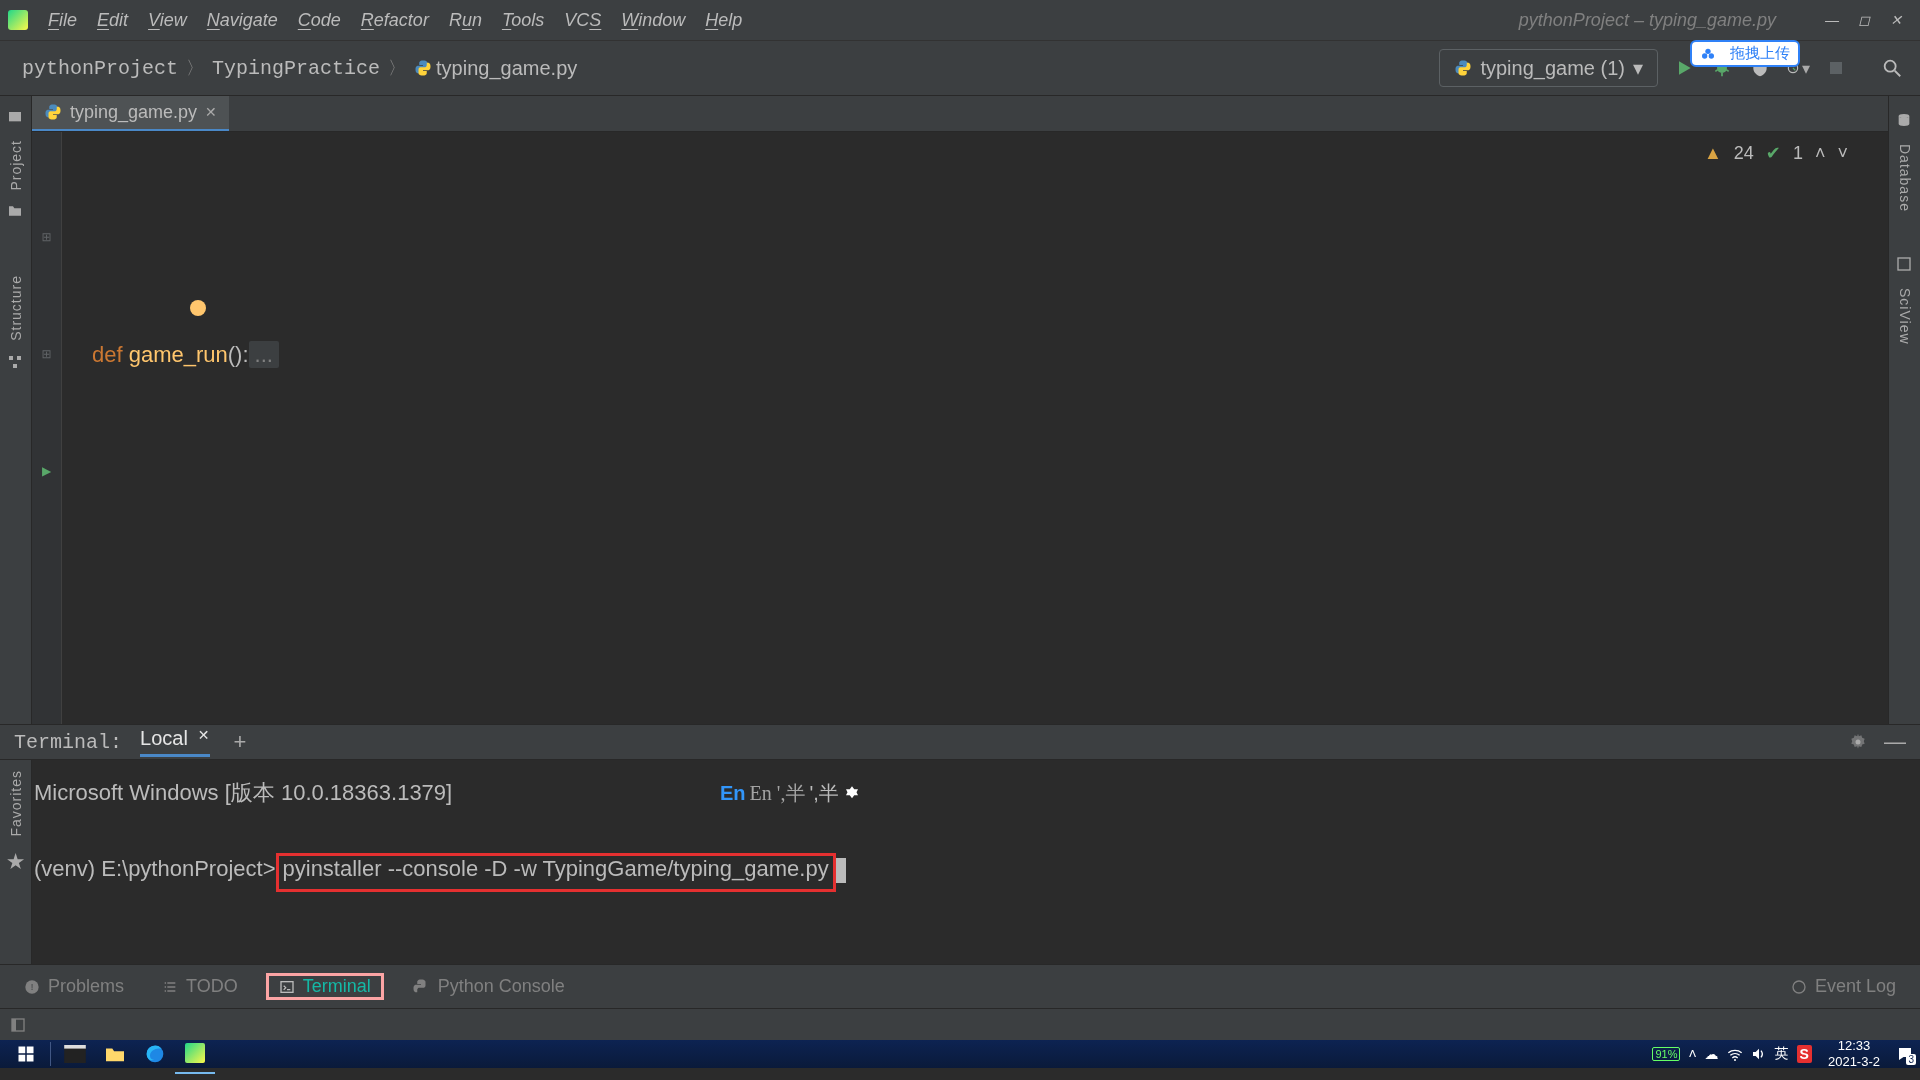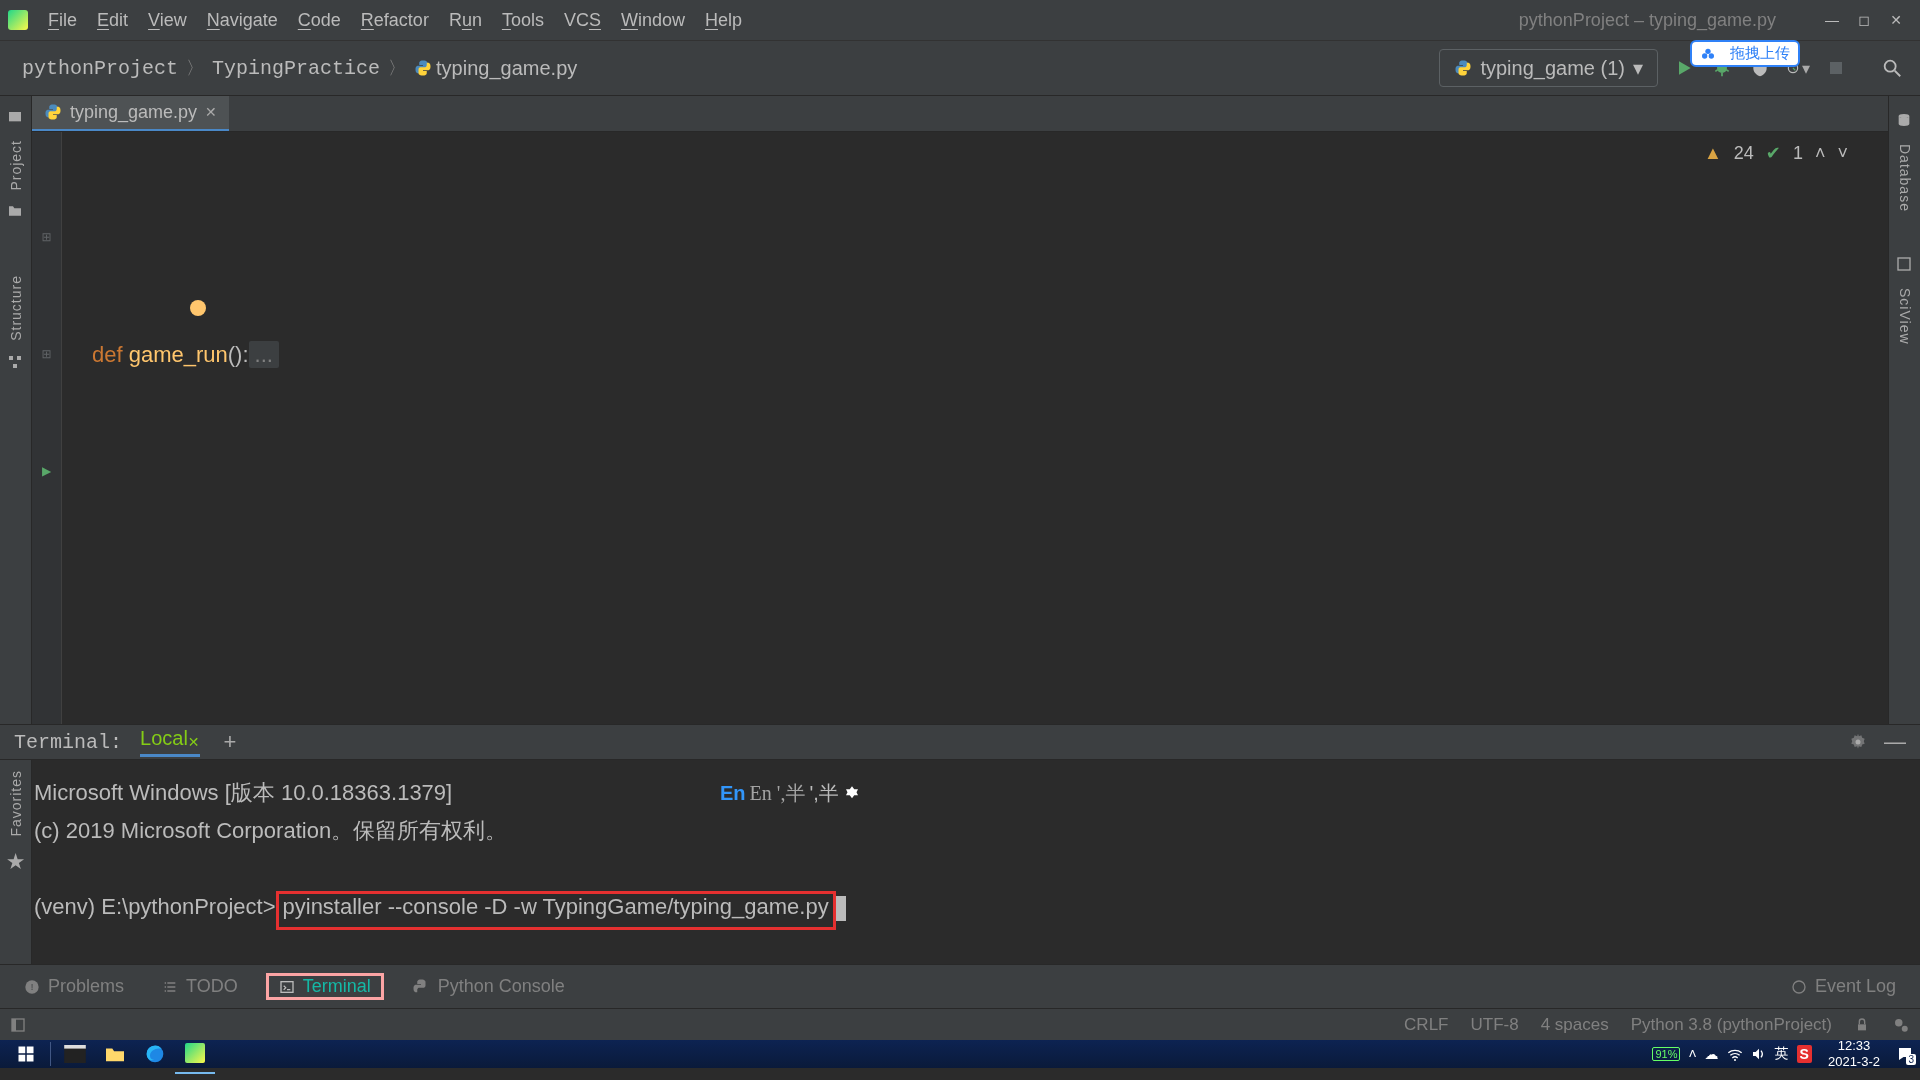--- a/index.html
+++ b/index.html
@@ -1,20 +1,20 @@
 <!DOCTYPE html>
 <html><head>
 <meta charset="utf-8">
 <style>
 * { margin: 0; padding: 0; box-sizing: border-box; font-family: "Segoe UI", sans-serif; }
 body { background: #2B2B2B; color: #BBBBBB; width: 1920px; height: 1080px; overflow: hidden; position: relative; }
 .mono { font-family: Consolas, "Courier New", monospace; }
 
 
-.menubar { height: 40px; background: #3C3F41; display: flex; align-items: center; padding: 0 8px; }
+.menubar { height: 40px; background: #3C3F41; display: flex; align-items: center; padding: 0 8px; font-style: italic; }
 .app-icon { width: 20px; height: 20px; margin-right: 10px; border-radius: 3px; background: linear-gradient(135deg,#21D789,#FCF84A); }
 .menu-item { padding: 2px 10px; font-size: 18px; color: #BBBBBB; cursor: default; }
 .menu-item u { text-decoration: underline; text-underline-offset: 3px; }
 .menu-right { margin-left: auto; display: flex; align-items: center; }
 .title-text { color: #808080; font-size: 18px; margin-right: 40px; }
 .win-ctrl { width: 32px; height: 24px; display: flex; align-items: center; justify-content: center; color: #BBBBBB; font-size: 14px; }
 .upload-pill { position: absolute; top: 40px; right: 120px; background: #fff; border: 2px solid #2f81f7; border-radius: 6px; padding: 2px 8px; display: flex; align-items: center; gap: 14px; font-size: 15px; color: #2f81f7; z-index: 20; }
 
 
 .navbar { height: 56px; background: #3C3F41; display: flex; align-items: center; padding: 0 16px; border-top: 1px solid #323232; border-bottom: 1px solid #282828; position: relative; }
@@ -48,21 +48,21 @@
 .fn { color: #FFC66D; }
 .fold-box { background: #3C3F41; padding: 1px 6px; color: #808080; border-radius: 2px; }
 .bulb { position: absolute; left: 158px; top: 168px; width: 16px; height: 16px; border-radius: 50%; background: #FFC66D; }
 .editor-status { position: absolute; top: 10px; right: 40px; display: flex; gap: 12px; align-items: center; font-size: 18px; color: #BBBBBB; }
 .right-strip { width: 32px; background: #3C3F41; border-left: 1px solid #282828; display: flex; flex-direction: column; align-items: center; padding-top: 10px; }
 
 
 .terminal-panel { height: 240px; background: #2B2B2B; display: flex; flex-direction: column; }
 .term-header { height: 36px; background: #3C3F41; display: flex; align-items: center; padding: 0 14px; border-top: 1px solid #282828; border-bottom: 1px solid #282828; }
 .term-title { font-size: 20px; color: #BBBBBB; margin-right: 18px; }
-.term-tab { font-size: 20px; color: #84cc16; padding-bottom: 4px; border-bottom: 3px solid #4A88C7; display: flex; align-items: flex-end; gap: 0; }
+.term-tab { font-size: 20px; color: #e5e5e5; padding-bottom: 4px; border-bottom: 3px solid #4A88C7; display: flex; align-items: flex-start; gap: 10px; }
 .term-plus { margin-left: 24px; font-size: 22px; color: #AAAAAA; }
 .term-hdr-right { margin-left: auto; display: flex; gap: 16px; align-items: center; }
 .term-body { flex: 1; padding: 14px 20px 6px 34px; font-size: 22px; line-height: 38px; color: #BBBBBB; position: relative; }
 .term-left-strip { position: absolute; left: 0; top: 0; bottom: 0; width: 32px; background: #3C3F41; border-right: 1px solid #282828; display: flex; flex-direction: column; align-items: center; padding-top: 10px; }
 .vlabel-fav { writing-mode: vertical-rl; transform: rotate(180deg); font-size: 14px; color: #AAAAAA; letter-spacing: 1px; }
 .cmd-highlight { border: 3px solid #E53030; padding: 0 4px 8px 4px; position: relative; display: inline; }
 .ime { position: absolute; top: 14px; left: 720px; font-size: 20px; color: #3296FA; display: flex; align-items: center; gap: 4px; }
 
 
 .bottom-tabs { height: 44px; background: #3C3F41; display: flex; align-items: center; padding: 0 14px; gap: 18px; font-size: 18px; border-top: 1px solid #282828; }
@@ -289,21 +289,20 @@
     </div>
     <div class="ime">
       <b>En</b> 
         <span style="color:#a3a3a3;font-family:Liberation Serif, serif;">En ',半</span>
         <span style="color:#BBBBBB;">',半</span>
       <svg width="18" height="18" viewBox="0 0 24 24">
           <path fill="#fff" d="M12 3l3 4h5l-2 4 2 4h-5l-3 4-3-4H4l2-4-2-4h5z"></path>
         </svg>
     </div>
     <div>Microsoft Windows [版本 10.0.18363.1379]</div>
-    <div>(c) 2019 Microsoft Corporation。保留所有权利。</div>
     <div>&nbsp;</div>
     <div>
       <span>(venv) E:\pythonProject&gt;</span><span class="cmd-highlight">pyinstaller --console -D -w TypingGame/typing_game.py</span><span style="background:#BBBBBB;display:inline-block;width:10px;height:25px;vertical-align:middle;"></span>
     </div>
   </div>
 </div>
 
 <div class="bottom-tabs mono">
   <div class="btab">
     <svg width="16" height="16" viewBox="0 0 24 24">
@@ -339,38 +338,20 @@
   </div>
 </div>
 
 <div class="statusbar mono">
   <span>
       <svg width="16" height="16" viewBox="0 0 24 24">
         <rect x="3" y="3" width="18" height="18" fill="none" stroke="#808080" stroke-width="2"></rect>
         <rect x="3" y="3" width="6" height="18" fill="#808080"></rect>
       </svg>
     </span>
-  <div class="stat-right">
-    <span>CRLF</span>
-    <span>UTF-8</span>
-    <span>4 spaces</span>
-    <span>Python 3.8 (pythonProject)</span>
-    <span>
-        <svg width="16" height="16" viewBox="0 0 24 24">
-          <rect x="6" y="11" width="12" height="9" fill="#808080"></rect>
-          <path fill="none" stroke="#808080" stroke-width="2" d="M8 11V7a4 4 0 018 0v4"></path>
-        </svg>
-      </span>
-    <span>
-        <svg width="18" height="18" viewBox="0 0 24 24">
-          <circle cx="9" cy="9" r="5" fill="#808080"></circle>
-          <circle cx="17" cy="17" r="4" fill="#808080"></circle>
-        </svg>
-      </span>
-  </div>
 </div>
 
 <div class="taskbar">
   <div class="tb-icon">
       <svg width="18" height="18" viewBox="0 0 24 24">
         <rect x="2" y="2" width="9" height="9" fill="#fff"></rect>
         <rect x="13" y="2" width="9" height="9" fill="#fff"></rect>
         <rect x="2" y="13" width="9" height="9" fill="#fff"></rect>
         <rect x="13" y="13" width="9" height="9" fill="#fff"></rect>
       </svg>

